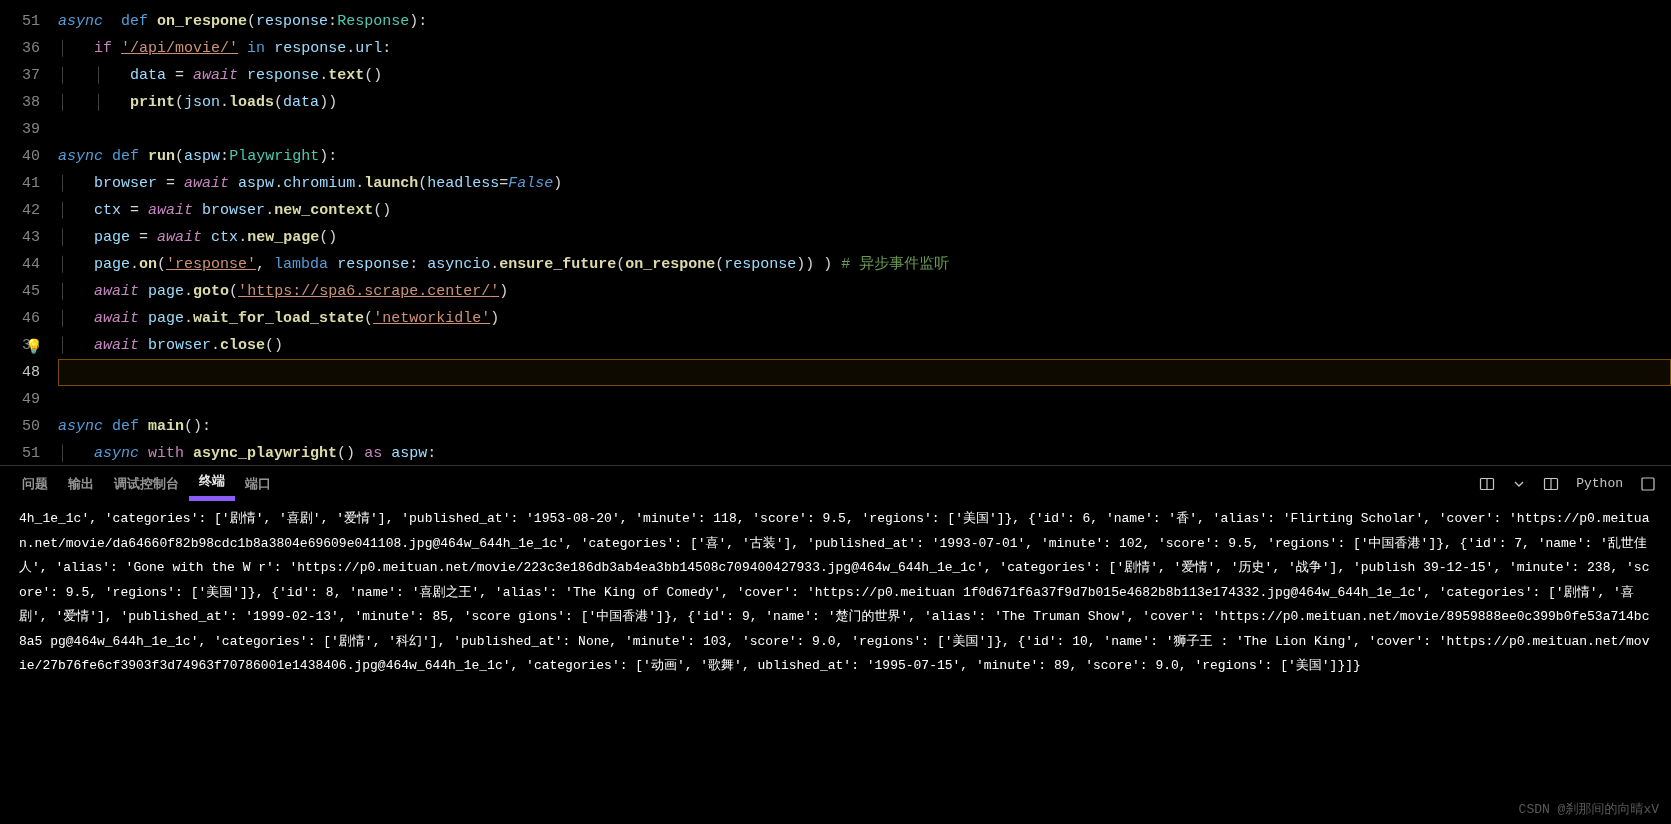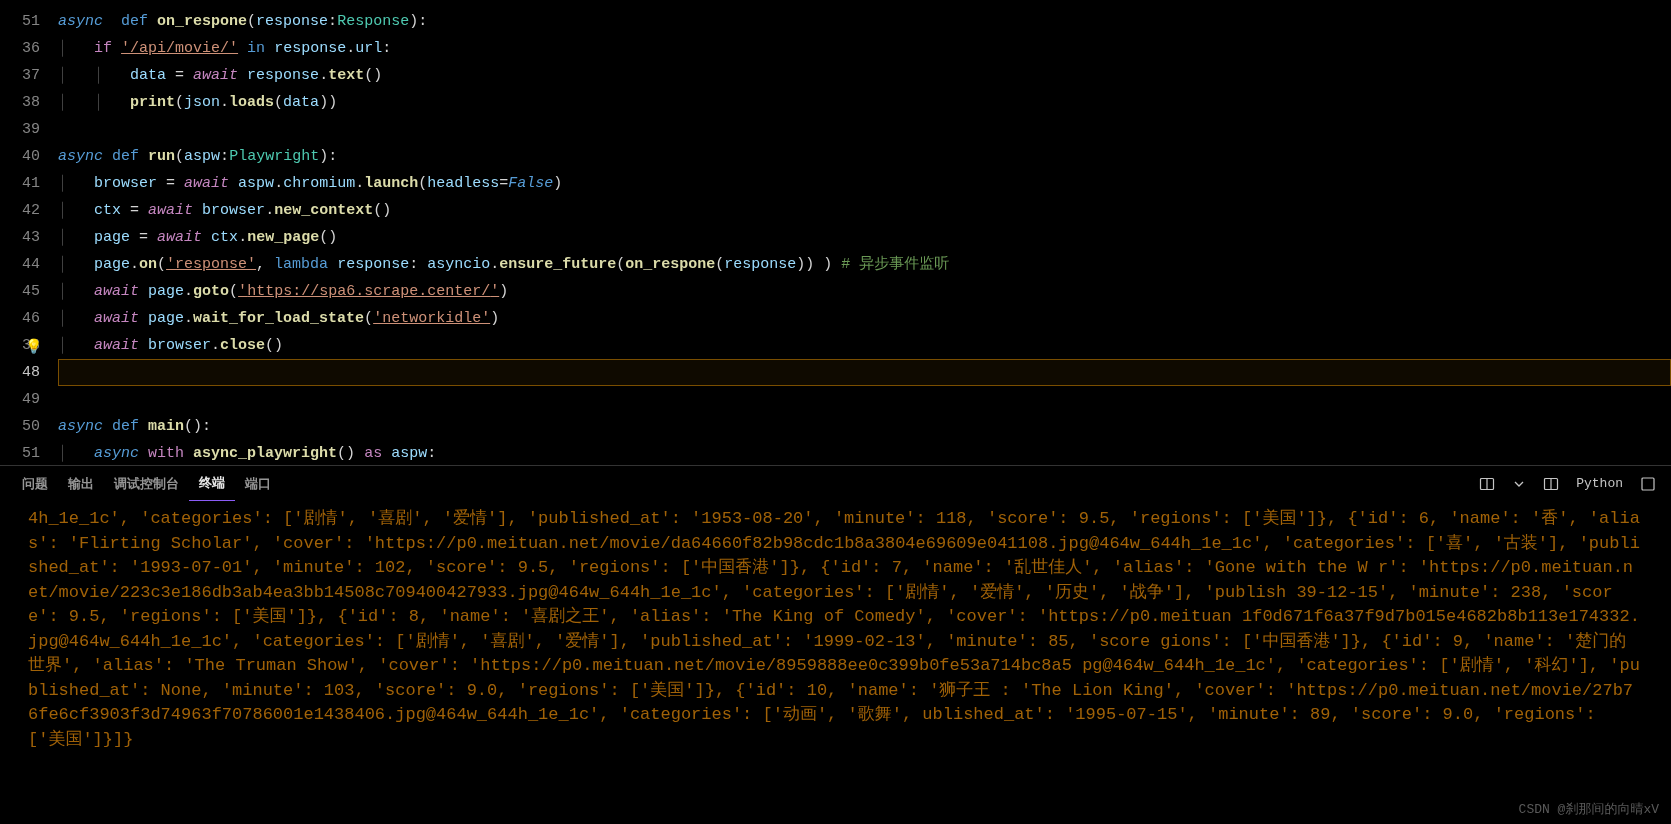--- a/index.html
+++ b/index.html
@@ -81,39 +81,39 @@
   padding: 0 10px;
   height: 35px;
   display: flex;
   align-items: center;
   cursor: pointer;
   color: #969696;
   font-weight: bold;
 }
 .tab.active {
   color: #e7e7e7;
-  border-bottom: 1px solid #8b5cf6;
+  border-bottom: 5px solid #8b5cf6;
 }
 .tabs-right {
   margin-left: auto;
   display: flex;
   align-items: center;
   gap: 10px;
 }
 .icon-btn {
   width: 22px; height: 22px;
   display: inline-flex; align-items: center; justify-content: center;
   color: #c5c5c5; cursor: pointer;
 }
 .lang-label { color: #c5c5c5; font-size: 13px; padding: 0 4px; }
 .terminal {
-  padding: 6px 28px;
-  font-size: 17px;
+  padding: 6px 19px;
+  font-size: 13px;
   line-height: 24.5px;
-  color: #a16207;
+  color: #ffffff;
   white-space: pre-wrap;
   word-break: break-all;
   height: 310px;
   overflow: hidden;
 }
 .watermark {
   position: absolute;
   right: 12px;
   bottom: 6px;
   color: #5a5a5a;

